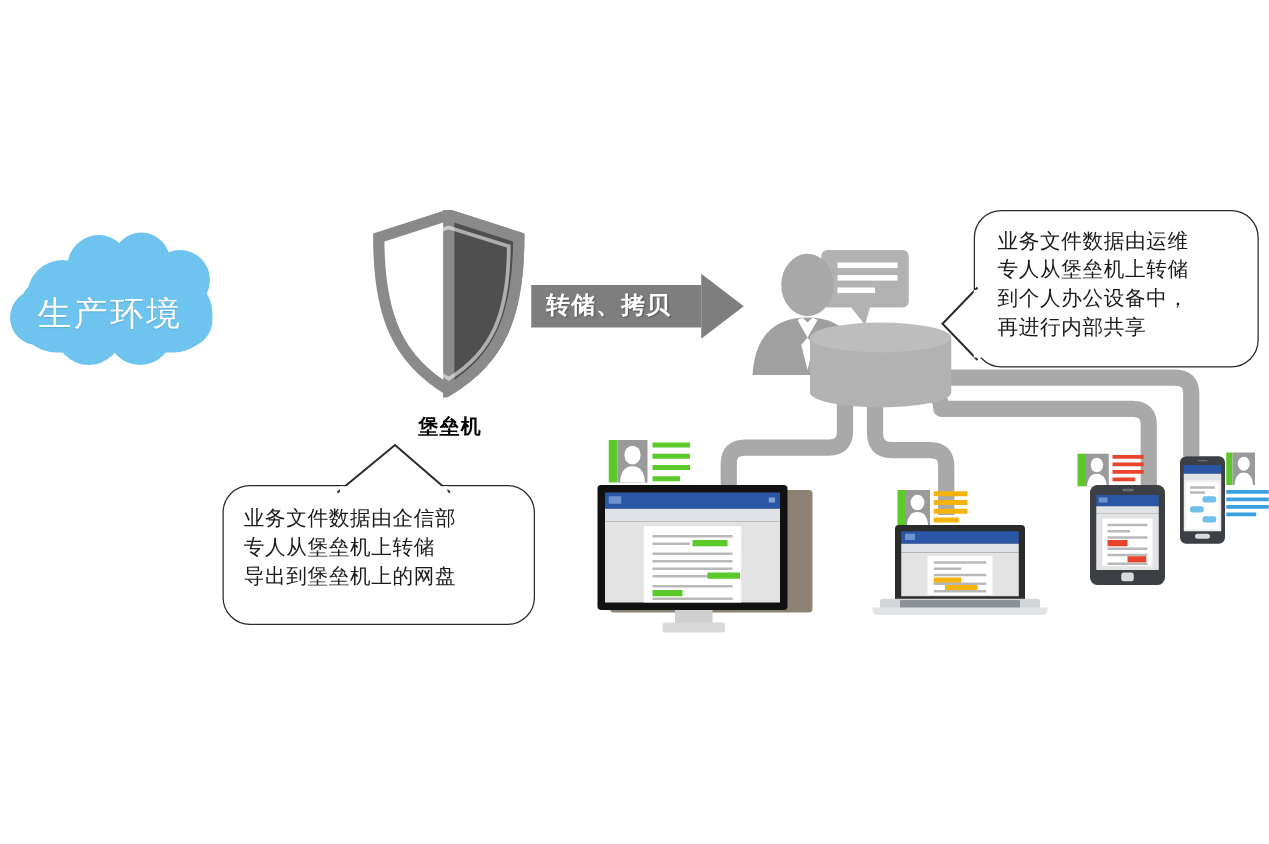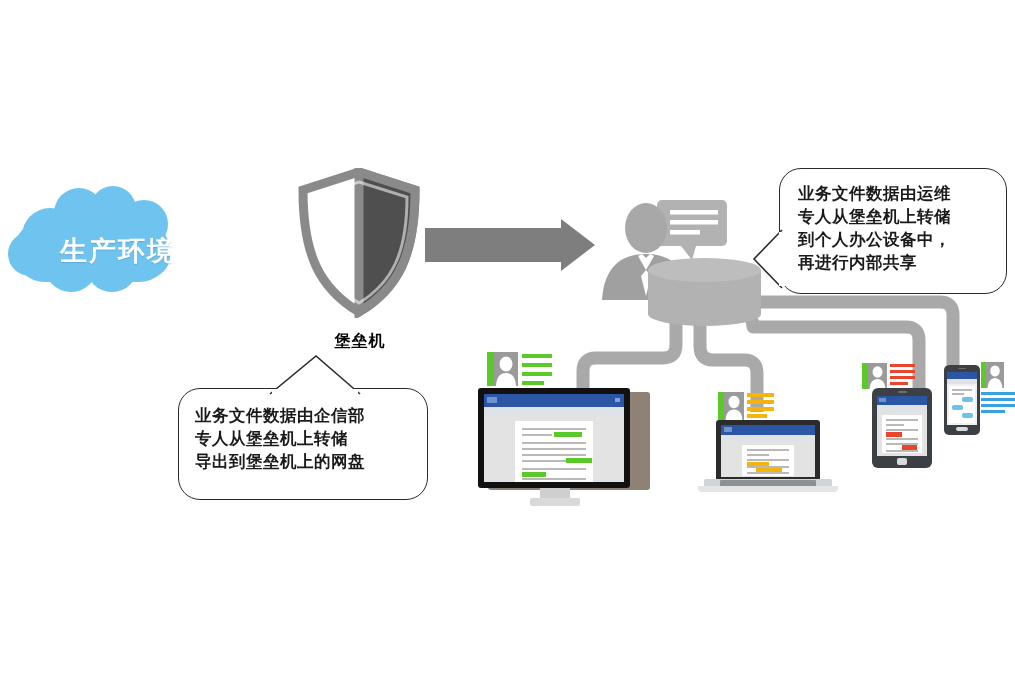--- a/index.html
+++ b/index.html
@@ -7,22 +7,22 @@
     width:1015px;height:675px;position:relative;overflow:hidden;
     font-family:"Liberation Sans","DejaVu Sans",sans-serif;
   }
   #stage{position:absolute;left:0;top:0;width:1015px;height:675px;}
 
   
   .cloud{position:absolute;left:8px;top:186px;width:168px;height:110px;}
   .cloud .puff{position:absolute;background:#6ec4ef;border-radius:50%;}
   .cloud .body{position:absolute;left:6px;top:34px;width:156px;height:62px;background:#6ec4ef;border-radius:34px;}
   .cloud-label{
-    position:absolute;left:0;top:233px;width:176px;text-align:right;
-    color:#ffffff;font-size:27px;font-weight:bold;letter-spacing:2px;
+    position:absolute;left:0;top:233px;width:176px;text-align:center;
+    color:#ffffff;font-size:27px;font-weight:normal;letter-spacing:2px;
     text-shadow:0 1px 1px rgba(0,0,0,.13);
   }
 
   
   .arrow{position:absolute;height:52px;}
   .arrow .shaft{position:absolute;left:0;top:9px;height:34px;background:#7e7e7e;}
   .arrow .head{
     position:absolute;top:0;width:0;height:0;
     border-top:26px solid transparent;border-bottom:26px solid transparent;
   }
@@ -63,21 +63,21 @@
   .hub-body{position:absolute;left:0;top:12px;width:113px;height:44px;background:#b2b2b2;}
   .hub-bot{position:absolute;left:0;top:44px;width:113px;height:24px;border-radius:50%;background:#b2b2b2;}
 
   
   .callout{
     position:absolute;background:#ffffff;border:1.6px solid #2a2a2a;border-radius:22px;
     box-sizing:border-box;
   }
   .callout p{
     margin:0;color:#1a1a1a;font-size:16.5px;line-height:23px;letter-spacing:.5px;
-    white-space:pre-line;font-weight:bold;
+    white-space:pre-line;font-weight:normal;
   }
   #callout-top{left:779px;top:168px;width:228px;height:126px;padding:13px 15px 0 18px;}
   #callout-bottom{left:178px;top:388px;width:250px;height:112px;padding:15px 12px 0 16px;}
   .tail{position:absolute;}
 
   
   .device{position:absolute;}
 
   .card{position:absolute;}
   .card .photo{position:absolute;left:0;top:0;box-sizing:border-box;}
@@ -128,20 +128,21 @@
       <path d="M64,4 L120,22 C120,86 104,120 64,144 Z" fill="#4f4f4f" stroke="#8a8a8a" stroke-width="9"></path>
       <path d="M64,14 L112,29 C112,84 98,114 64,135 C30,114 16,84 16,29 Z" fill="none" stroke="#ffffff" stroke-width="3" opacity="0.55"></path>
     </svg>
   </div>
 
   <div class="shield-label">堡垒机</div>
 
   <div class="arrow" id="arrow2">
     <div class="shaft"></div>
     <div class="head"></div>
+    <div class="txt">转储、拷贝</div>
   </div>
 
   <div class="person">
     <svg width="132" height="118" viewBox="0 0 132 118">
 
       <path d="M62,4 h60 a5,5 0 0 1 5,5 v36 a5,5 0 0 1 -5,5 h-26 l-4,14 l-11,-14 h-19 a5,5 0 0 1 -5,-5 v-36 a5,5 0 0 1 5,-5 z" fill="#b2b2b2"></path>
       <rect x="70" y="14" width="48" height="4.5" fill="#ffffff"></rect>
       <rect x="70" y="24" width="48" height="4.5" fill="#ffffff"></rect>
       <rect x="70" y="34" width="30" height="4.5" fill="#ffffff"></rect>
 

